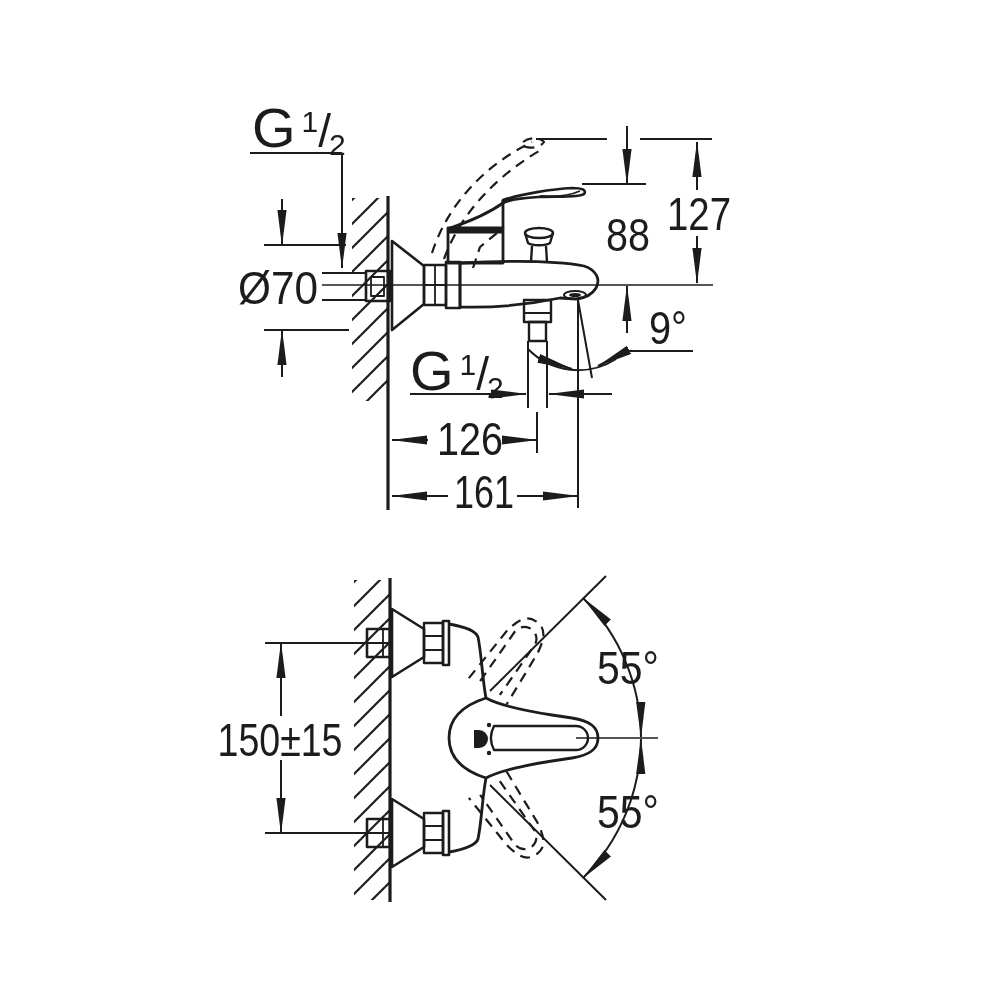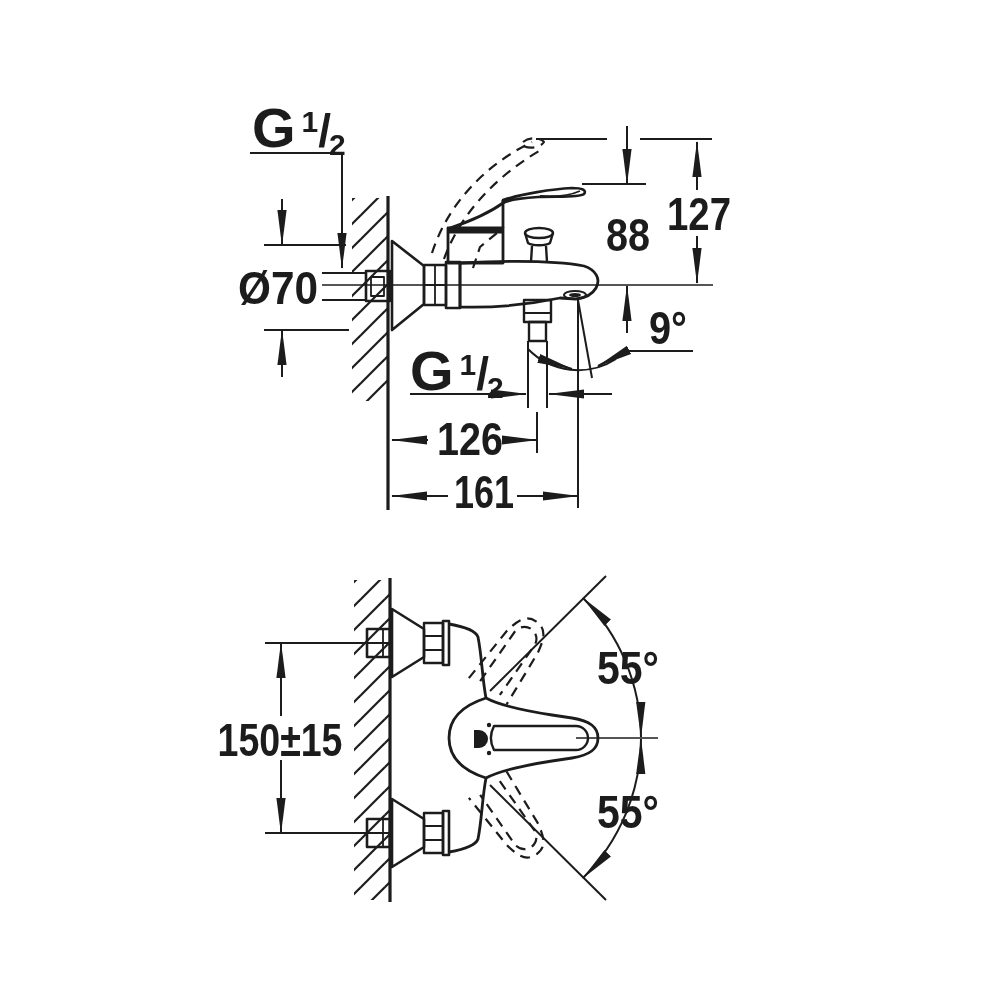--- a/index.html
+++ b/index.html
@@ -1,18 +1,18 @@
 <!DOCTYPE html>
 <html><head>
 <meta charset="utf-8">
 <style>
   html,body{margin:0;padding:0;background:#fff;}
   .canvas{
     position:relative;width:804px;height:1000px;background:#fff;
-    font-family:"Liberation Sans", sans-serif;overflow:hidden;font-weight:bold;
+    font-family:"Liberation Sans", sans-serif;overflow:hidden;
   }
   svg{position:absolute;left:0;top:0;}
   svg .ln{stroke:#1c1c1c;fill:none;stroke-linejoin:round;}
   svg .o32{stroke-width:3.2;}
   svg .o28{stroke-width:2.8;}
   svg .o26{stroke-width:2.6;}
   svg .o24{stroke-width:2.4;}
   svg .o20{stroke-width:2;}
   svg .o18{stroke-width:1.8;}
   svg .dim{stroke-width:2;}

